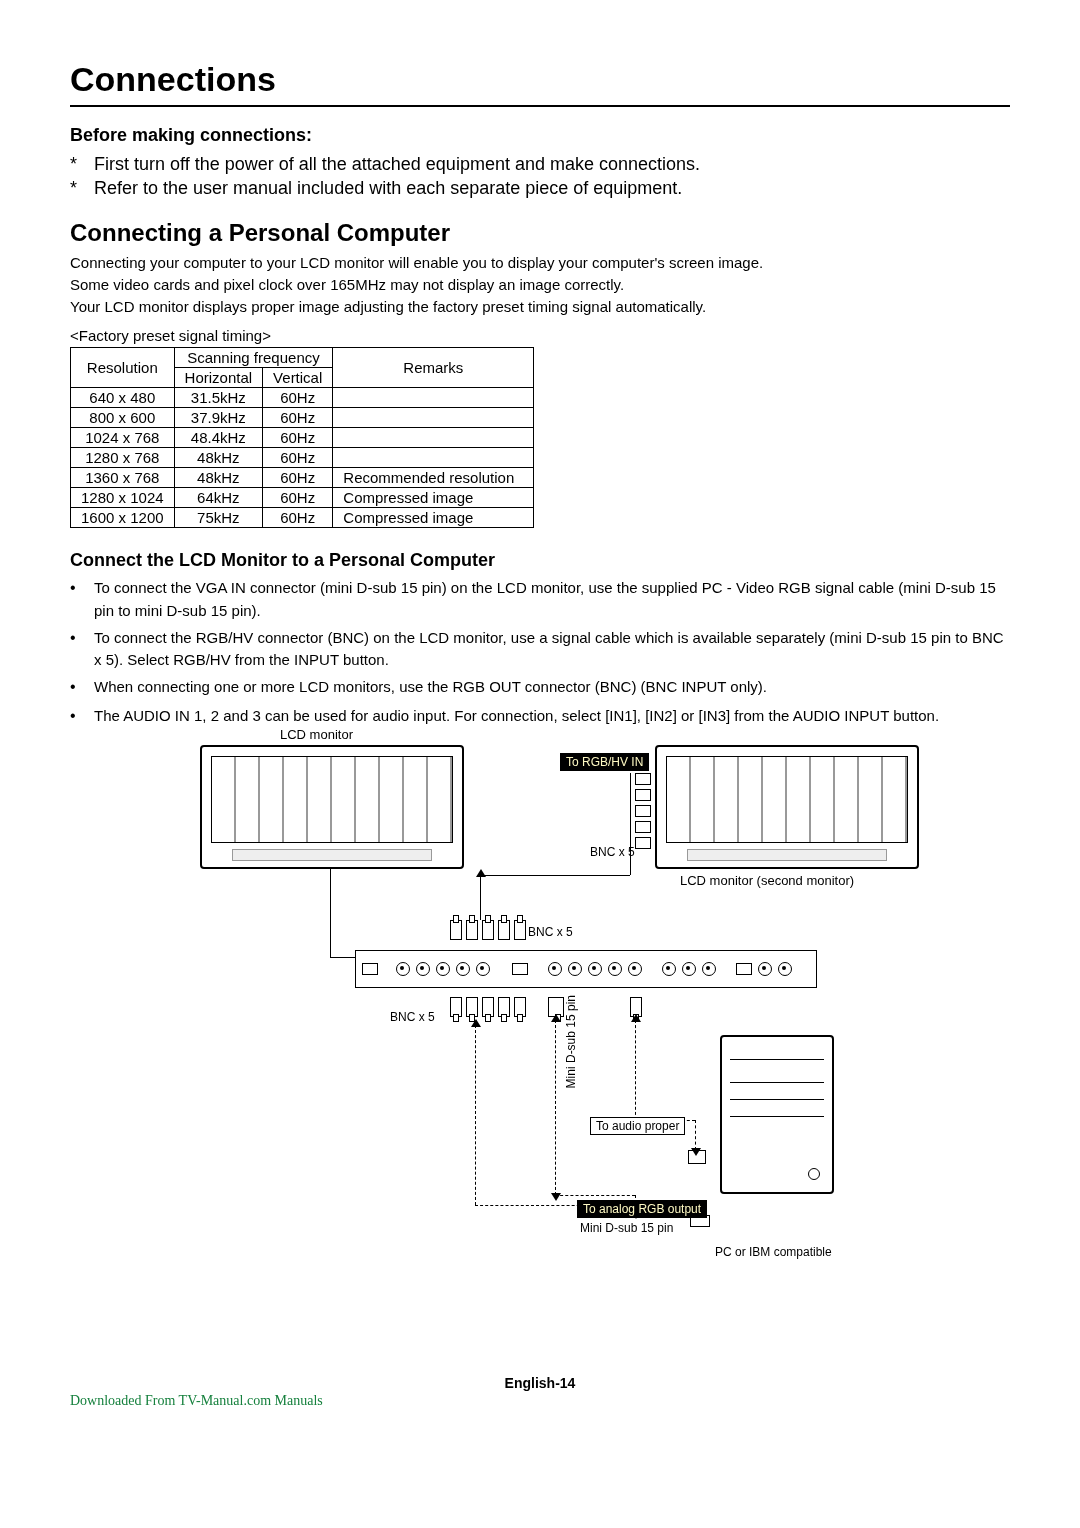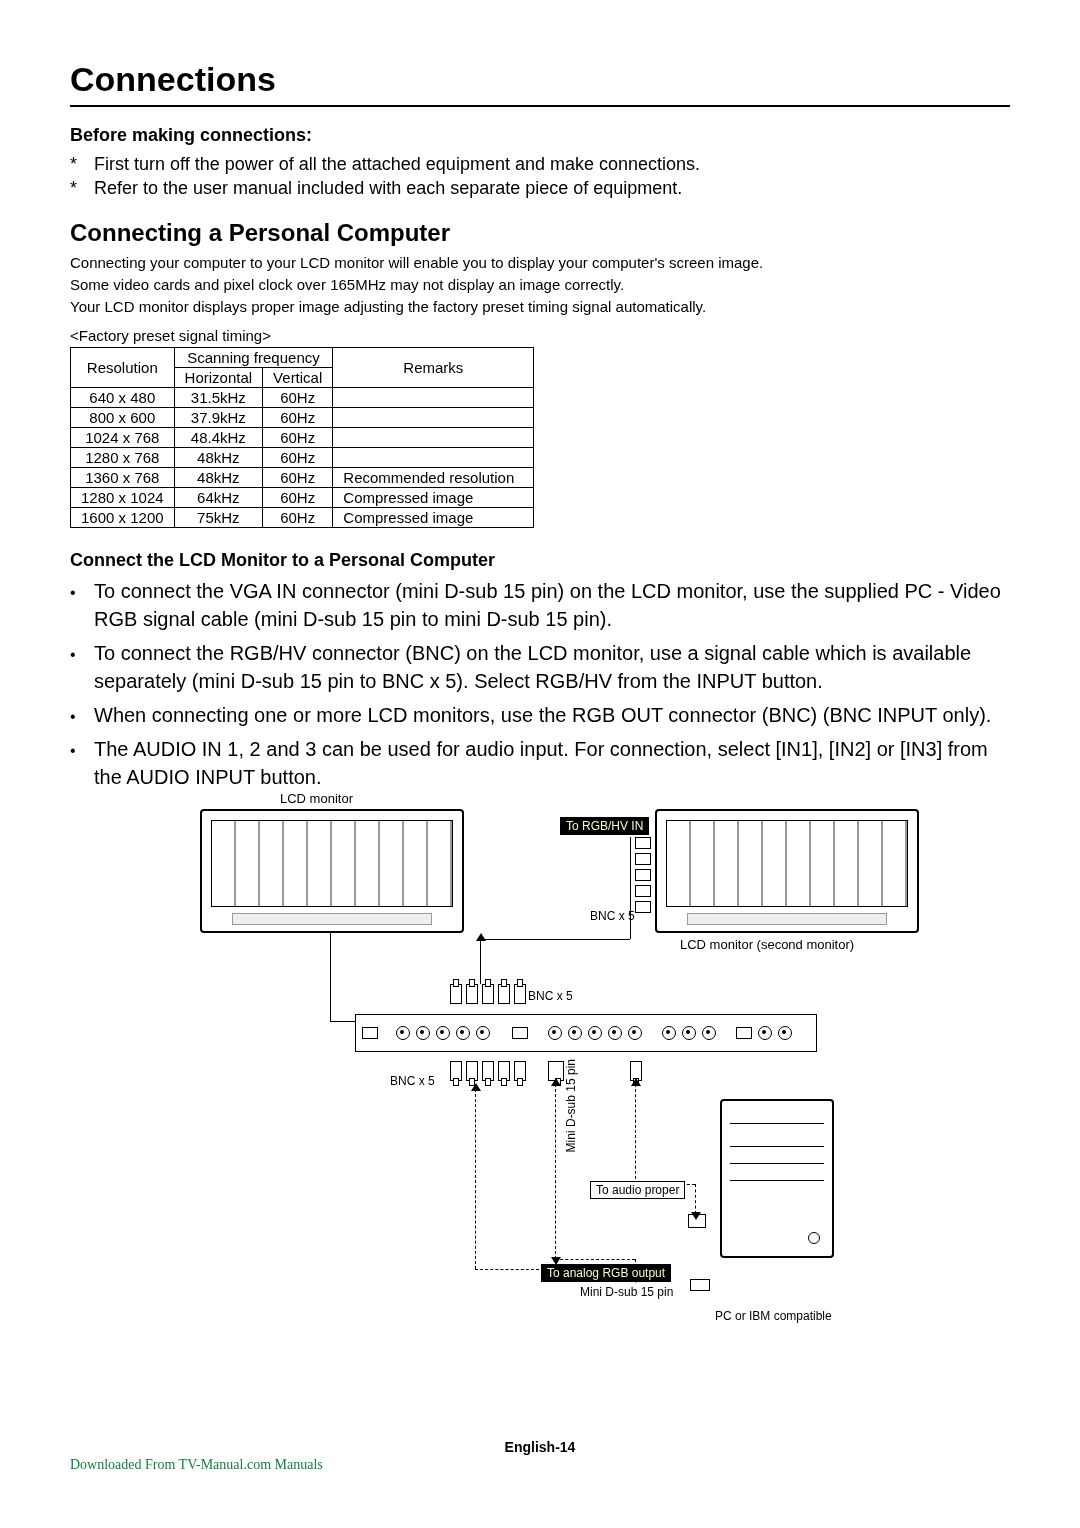--- a/index.html
+++ b/index.html
@@ -67,21 +67,21 @@
     text-align: center;
     font-weight: normal;
   }
   table.timing th { font-weight: normal; }
   .bulletlist {
     margin: 0 0 14px 0;
     padding: 0;
     list-style: none;
   }
   .bulletlist li {
-    font-size: 20px;
+    font-size: 15px;
     line-height: 1.4;
     padding-left: 24px;
     text-indent: -24px;
     margin-bottom: 6px;
   }
   .bulletlist li::before {
     content: "•";
     display: inline-block;
     width: 24px;
     text-indent: 0;
@@ -432,21 +432,21 @@
       <div class="line-h dash" style="left:475px; top:375px; width:60px;"></div>
       <div class="line-v dash arrow-down" style="left:535px; top:375px; height:30px;"></div>
 
       <div class="line-v dash arrow-up" style="left:315px; top:280px; height:180px;"></div>
       <div class="line-h dash" style="left:315px; top:460px; width:120px;"></div>
 
       <div class="tag-light" style="left:430px; top:372px;">To audio proper</div>
 
       <div style="position:absolute; left:528px; top:405px; width:16px; height:12px; border:1px solid #000;"></div>
 
-      <div class="tag-dark" style="left:381px; top:455px;">To analog RGB output</div>
+      <div class="tag-dark" style="left:417px; top:455px;">To analog RGB output</div>
       <div class="small-label" style="left:420px; top:476px;">Mini D-sub 15 pin</div>
       <div style="position:absolute; left:530px; top:470px; width:18px; height:10px; border:1px solid #000;"></div>
 
       <div class="pc-box" style="left:560px; top:290px;">
         <div class="pc-drive"></div>
         <div class="pc-drive"></div>
         <div class="pc-drive" style="height:10px"></div>
         <div class="pc-drive" style="height:10px"></div>
         <div class="pc-btn"></div>
       </div>

